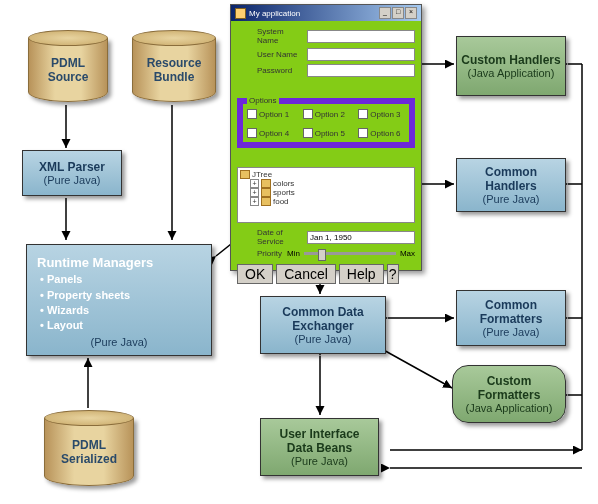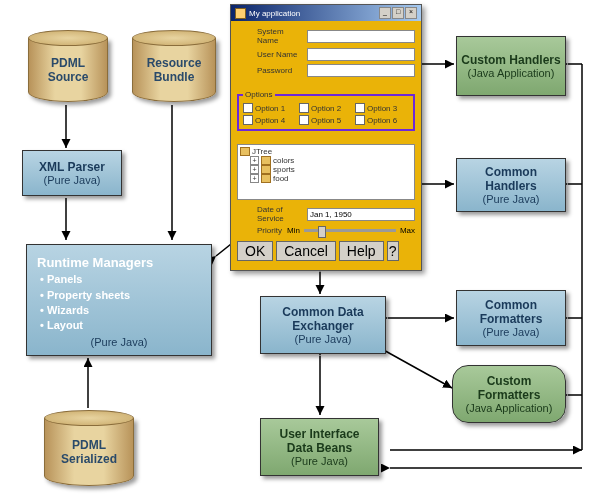--- a/index.html
+++ b/index.html
@@ -77,42 +77,42 @@
   .green-box .sub { color: #1a3a1a; }
   .sub { font-size: 11px; color: #1a3a5a; }
   .bullets { text-align: left; font-size: 11px; color: #fff; font-weight: bold; line-height: 1.4; margin: 2px 0; }
   .bullets .hdr { color: #fff; font-weight: bold; font-size: 13px; }
 
   
   .dialog {
     position: absolute;
     left: 230px; top: 4px;
     width: 190px; height: 265px;
-    background: #eab308;
+    background: #84cc16;
     border: 1px solid #555;
     box-shadow: 3px 3px 5px rgba(0,0,0,0.4);
     font-size: 8px;
   }
   .dlg-title {
     background: linear-gradient(to right, #0a246a, #a6caf0);
     color: #fff;
     padding: 2px 4px;
     display: flex;
     justify-content: space-between;
     align-items: center;
   }
   .dlg-ctrl { display: flex; gap: 1px; }
   .dlg-btn { width: 10px; height: 10px; background: #d4d0c8; border: 1px solid #888; font-size: 7px; line-height: 8px; text-align: center; color: #000; }
   .dlg-body { padding: 6px; }
   .dlg-row { display: flex; align-items: center; margin-bottom: 3px; margin-left: 20px; }
   .dlg-label { width: 50px; color: #333; }
   .dlg-input { flex: 1; height: 11px; background: #fff; border: 1px solid #888; }
-  .dlg-fieldset { border: 2px solid #6d28d9; padding: 4px; margin: 13px 0; }
+  .dlg-fieldset { border: 6px solid #6d28d9; padding: 4px; margin: 19px 0; }
   .dlg-legend { font-size: 8px; padding: 0 2px; color: #333; }
-  .dlg-opts { display: grid; grid-template-columns: repeat(3,1fr); gap: 2px; }
+  .dlg-opts { display: grid; grid-template-columns: repeat(3,1fr); gap: 9px; }
   .dlg-opt { display: flex; align-items: center; gap: 2px; color: #333; }
   .dlg-chk { width: 8px; height: 8px; border: 1px solid #666; background: #fff; }
   .dlg-tree { background: #fff; border: 1px solid #888; height: 50px; padding: 2px; color: #333; }
   .dlg-tree-row { display: flex; align-items: center; gap: 2px; }
   .dlg-folder { width: 8px; height: 7px; background: #e8c060; border: 1px solid #a07020; }
   .dlg-plus { width: 7px; height: 7px; border: 1px solid #888; font-size: 7px; line-height: 7px; text-align: center; }
   .dlg-slider { display: flex; align-items: center; gap: 4px; }
   .dlg-track { flex: 1; height: 3px; background: #999; position: relative; }
   .dlg-thumb { position: absolute; left: 15%; top: -3px; width: 6px; height: 10px; background: #d4d0c8; border: 1px solid #666; }
   .dlg-buttons { display: flex; gap: 3px; justify-content: flex-start; margin-top: 6px; }

